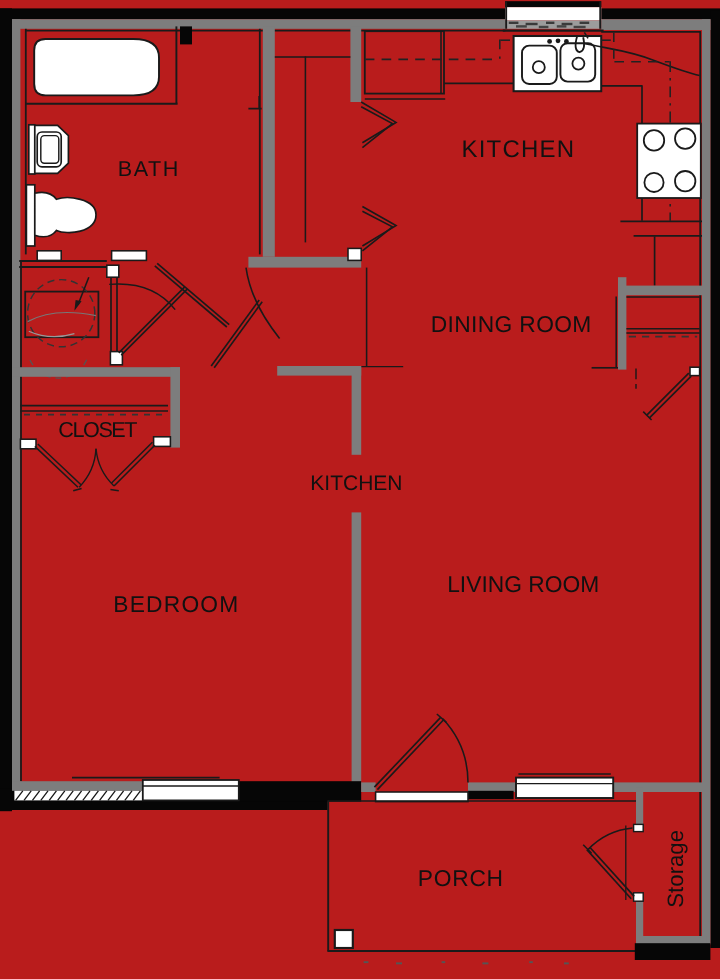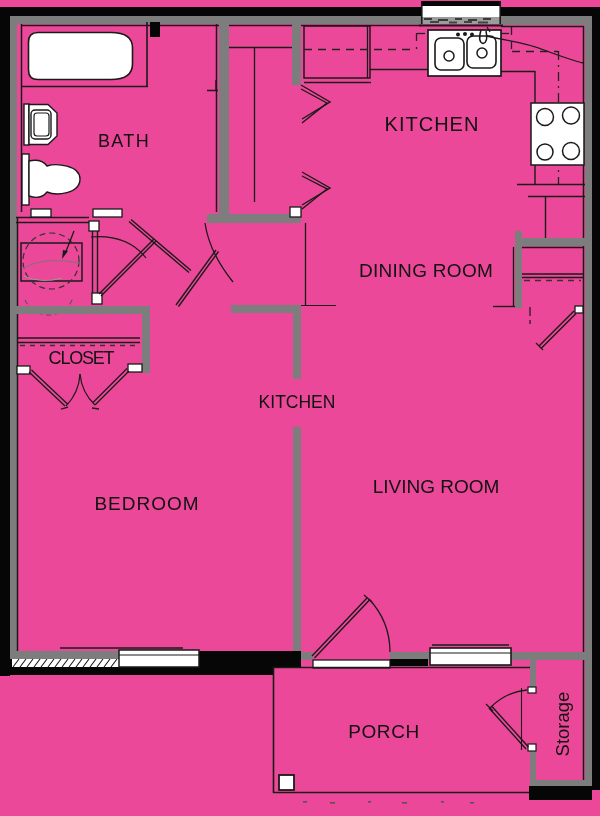--- a/index.html
+++ b/index.html
@@ -1,16 +1,16 @@
 <!DOCTYPE html>
 <html><head>
 <meta charset="utf-8">
 <style>
 html,body{margin:0;padding:0;background:#ffffff;}
-#plan{position:relative;width:600px;height:816px;background:#ec4899;overflow:hidden;font-family:"Liberation Sans",sans-serif;}
+#plan{position:relative;width:600px;height:816px;background:#b91c1c;overflow:hidden;font-family:"Liberation Sans",sans-serif;}
 text{font-family:"Liberation Sans",sans-serif;fill:#111;}
 </style>
 </head>
 <body>
 <div id="plan">
 <svg width="600" height="816" viewBox="0 0 600 816" xmlns="http://www.w3.org/2000/svg">
 
 <g>
         <rect x="0" y="7" width="421" height="9" fill="#060606"></rect>
         <rect x="501" y="7" width="99" height="9" fill="#060606"></rect>

